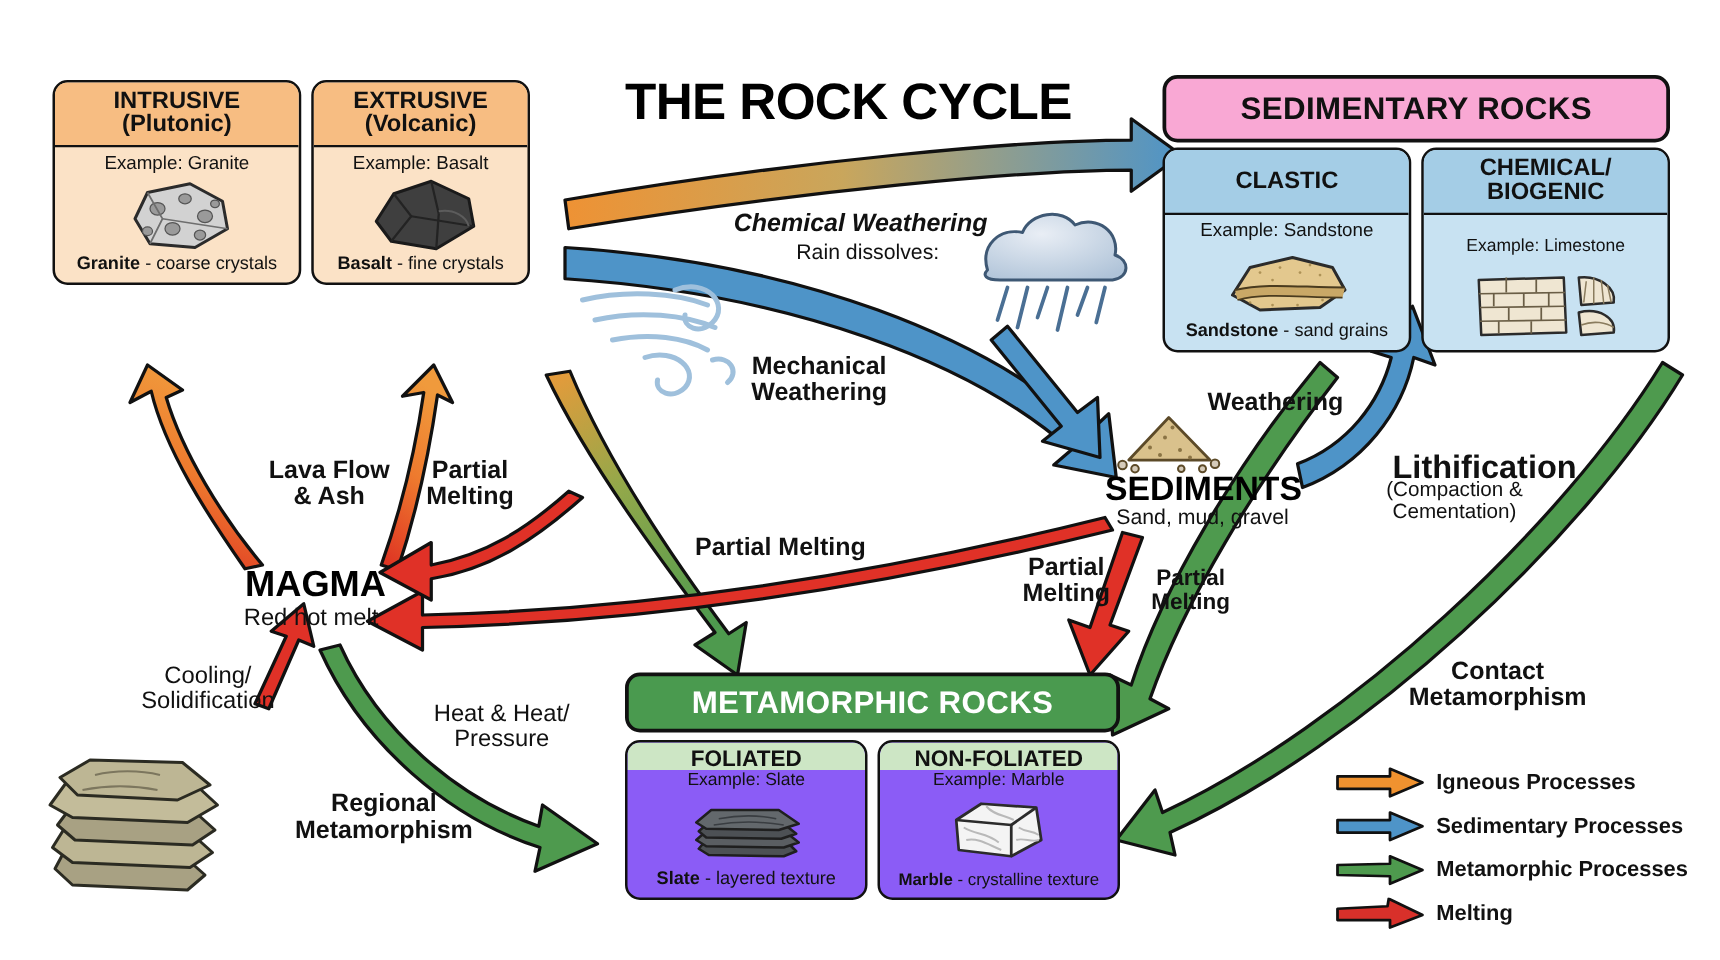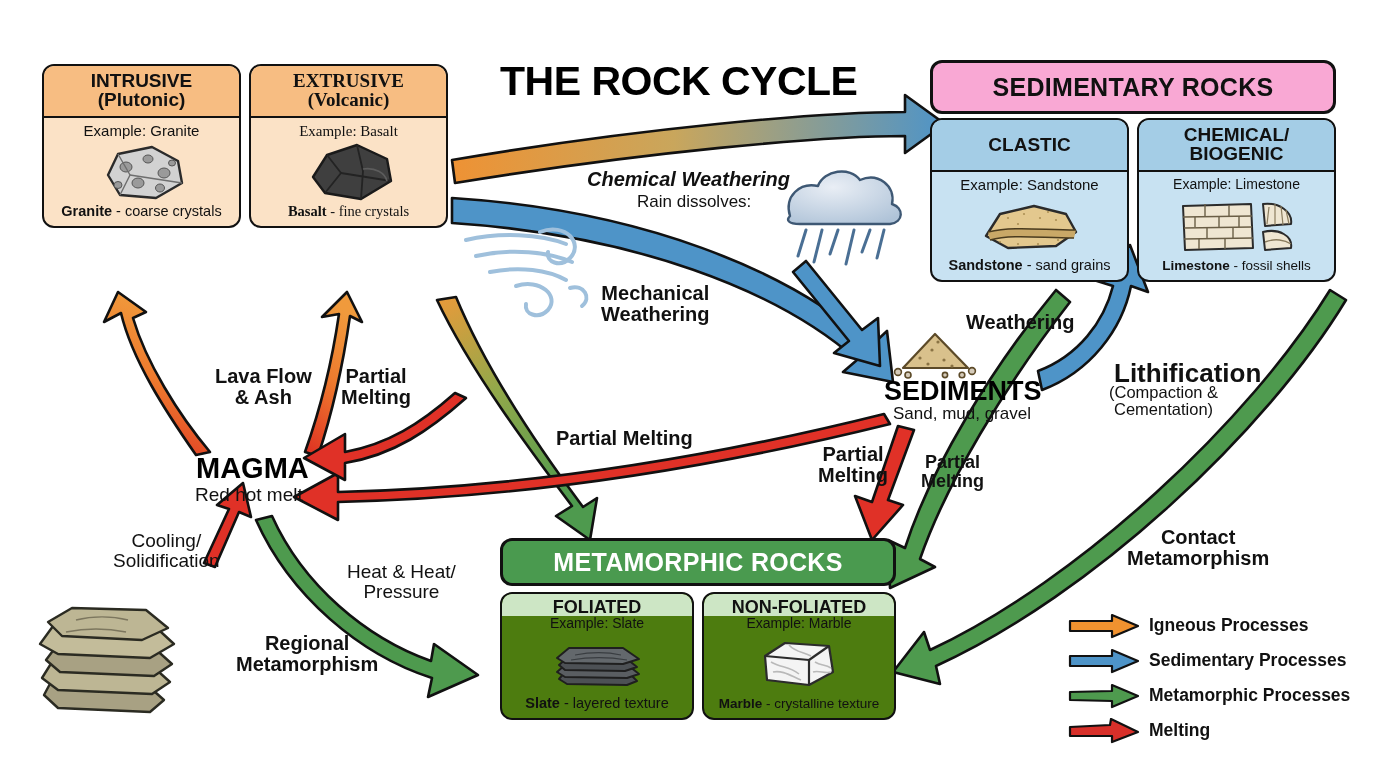--- a/index.html
+++ b/index.html
@@ -28,21 +28,21 @@
   .sub-caption{font-size:14.5px;color:#111;text-align:center;padding-bottom:6px;line-height:1.1;}
   .sub-caption b{font-weight:bold;}
 
   .ign .cat-header{background:#ED8B33;color:#111;}
   .ign .sub-card{background:#FBE2C6;}
   .ign .sub-title{background:#F7BD82;color:#111;}
   .sed .cat-header{background:#f9a8d4;color:#111;}
   .sed .sub-card{background:#C8E2F2;}
   .sed .sub-title{background:#A4CDE6;color:#111;}
   .met .cat-header{background:#4A9A4F;color:#fff;}
-  .met .sub-card{background:#4d7c0f;}
+  .met .sub-card{background:#8b5cf6;}
   .met .sub-title{background:#CDE6C5;color:#111;border-bottom:none;}
 
   .page-title{
     position:absolute;font-size:41px;font-weight:bold;color:#000;
     letter-spacing:-.5px;white-space:nowrap;
   }
   .lbl{
     position:absolute;color:#111;font-weight:bold;text-align:center;
     line-height:1.06;white-space:pre-line;
   }
@@ -208,21 +208,21 @@
             <g stroke="#6E6E6E" stroke-width="1.4" fill="none">
               <path d="M 24,13 L 36,34 L 26,54"></path>
                 <path d="M 36,34 L 88,42"></path>
             </g>
           </svg>
         </div>
         <div class="sub-caption">
           <b>Granite</b><span> - coarse crystals</span>
         </div>
       </div>
-      <div class="sub-card" style="width:199px;height:164px;font-family:Liberation Serif, serif;">
+      <div class="sub-card" style="width:175px;height:164px;">
         <div class="sub-title" style="font-size:19px;">EXTRUSIVE
 (Volcanic)</div>
         <div class="sub-example">Example: Basalt</div>
         <div class="sub-pic">
           <svg width="96" height="62" viewBox="0 0 96 62">
             <path d="M 12,36 L 26,14 L 56,4 L 86,18 L 90,40 L 60,58 L 24,52 Z" fill="#3F3F3F" stroke="#1A1A1A" stroke-width="2.4" stroke-linejoin="round"></path>
             <g stroke="#232323" stroke-width="1.8" fill="none">
               <path d="M 26,14 L 40,32 L 24,52"></path>
                 <path d="M 40,32 L 90,40"></path>
               <path d="M 56,4 L 62,30"></path>
@@ -261,21 +261,21 @@
                 <circle cx="60" cy="44" r="1.1"></circle>
               <circle cx="80" cy="40" r="1.1"></circle>
                 <circle cx="22" cy="42" r="1.1"></circle>
             </g>
           </svg>
         </div>
         <div class="sub-caption">
           <b>Sandstone</b><span> - sand grains</span>
         </div>
       </div>
-      <div class="sub-card" style="width:199px;height:164px;">
+      <div class="sub-card" style="width:199px;height:164px;gap:12px;">
         <div class="sub-title" style="font-size:19px;">CHEMICAL/
 BIOGENIC</div>
         <div class="sub-example" style="font-size:14px;">Example: Limestone</div>
         <div class="sub-pic">
           <svg width="120" height="56" viewBox="0 0 120 56">
             <g stroke="#2B2B2B" stroke-width="2" stroke-linejoin="round" fill="#EFE6D2">
               <path d="M 6,8 L 74,6 L 76,50 L 8,52 Z"></path>
             </g>
             <g stroke="#6A5E46" stroke-width="1.4" fill="none">
               <line x1="6" y1="19" x2="75" y2="18"></line>

